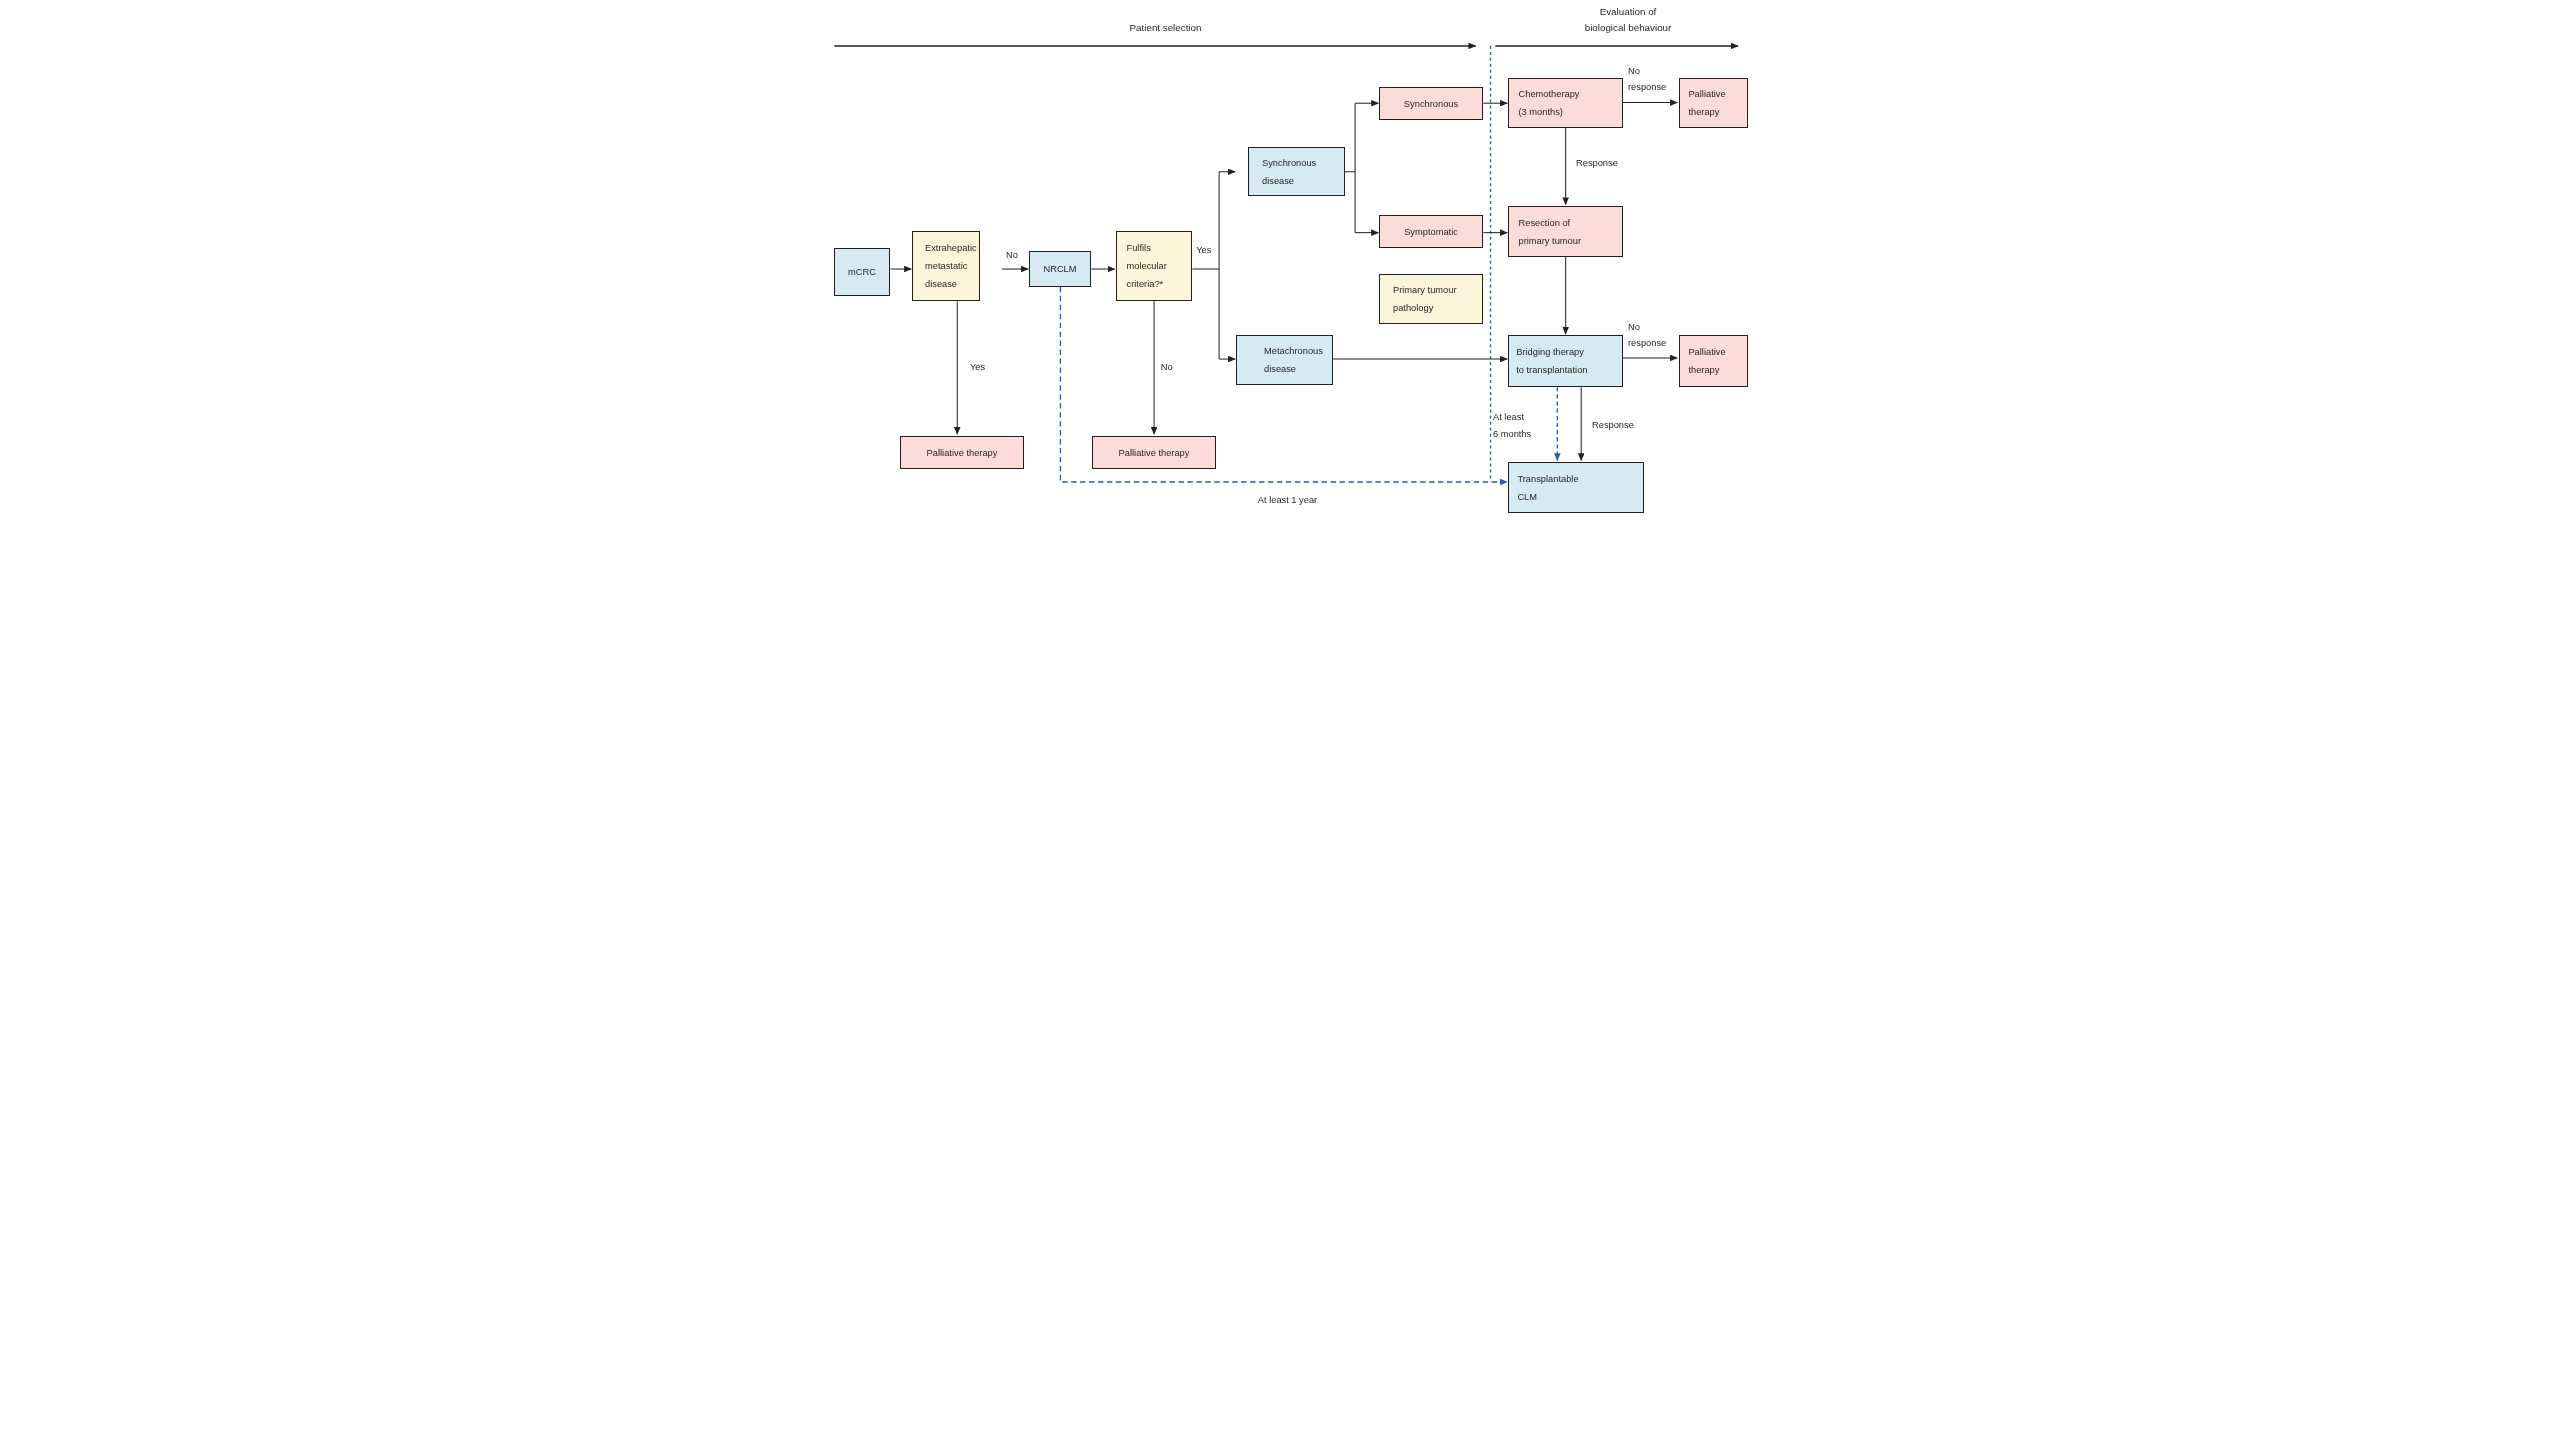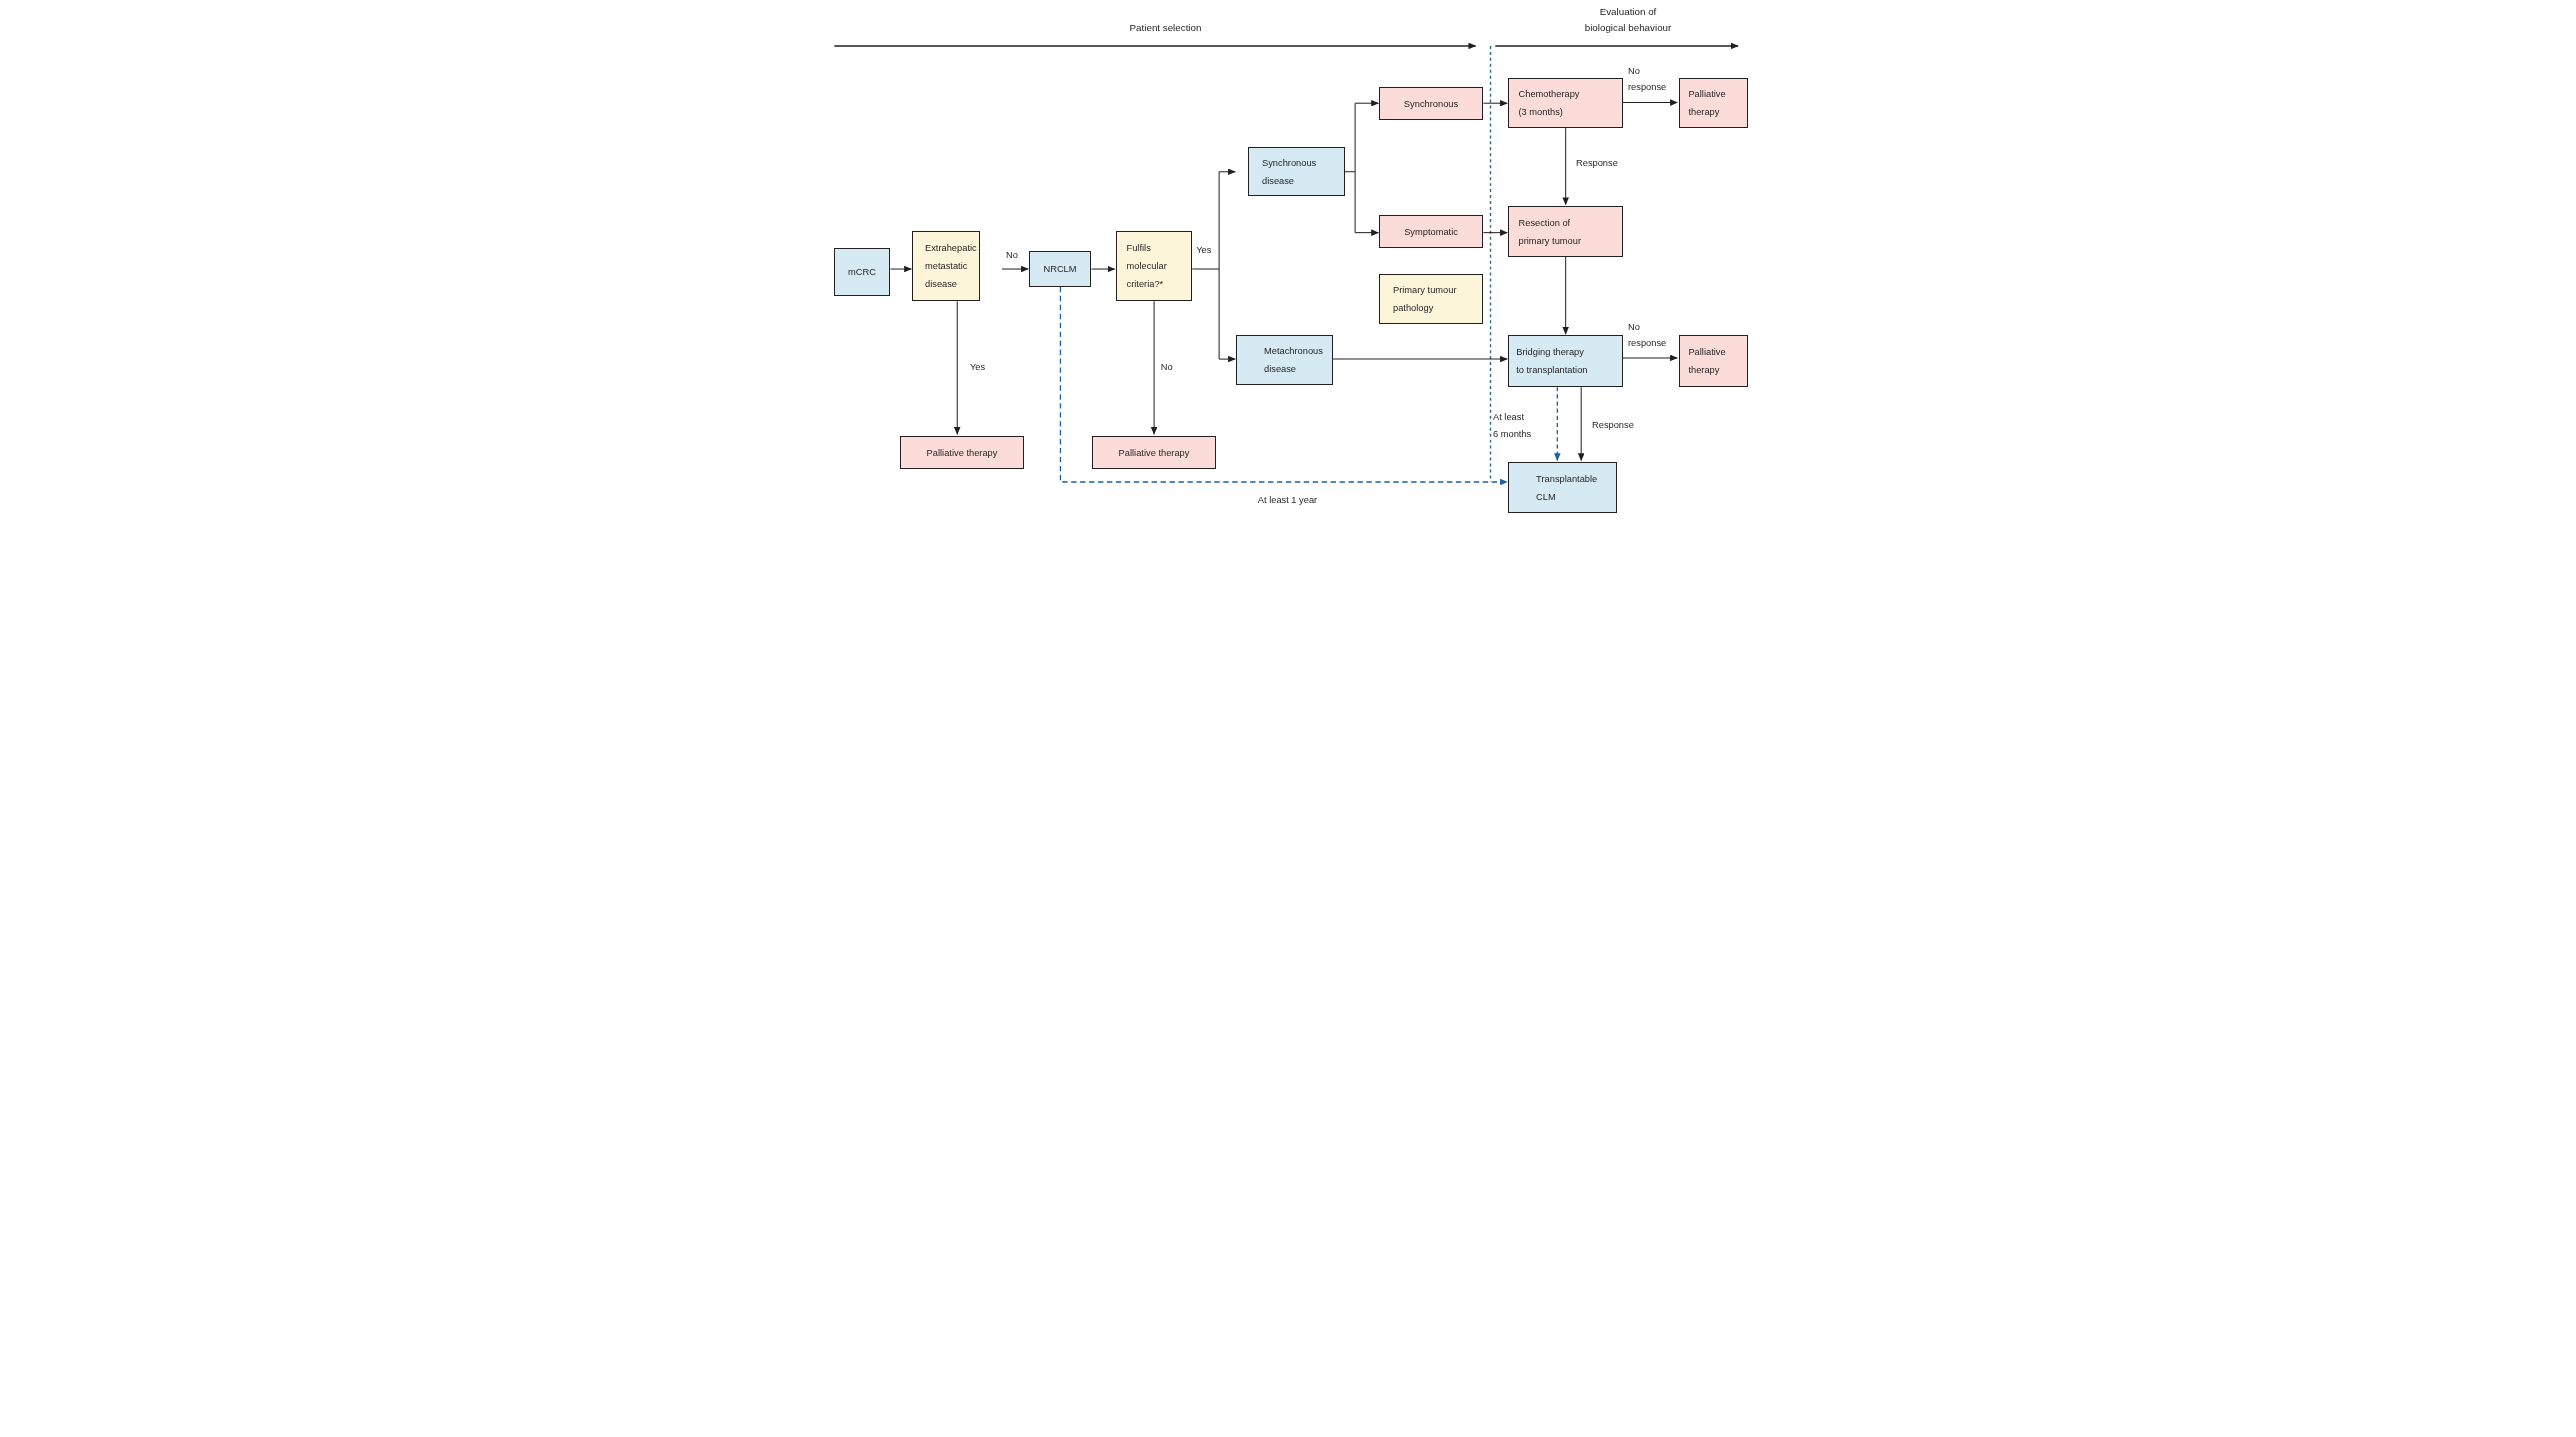--- a/index.html
+++ b/index.html
@@ -131,21 +131,21 @@
   <div class="box blue" style="left:680px;top:335px;width:115px;height:52px;padding-left:7.2px;">
     <span class="txt">Bridging therapy
 to transplantation</span>
   </div>
 
   <div class="box pink" style="left:851px;top:335px;width:69px;height:52px;padding-left:8.4px;">
     <span class="txt">Palliative
 therapy</span>
   </div>
 
-  <div class="box blue" style="left:680px;top:462px;width:109px;height:51px;padding-left:8.4px;justify-content:center;">
+  <div class="box blue" style="left:680px;top:462px;width:136px;height:51px;padding-left:8.4px;">
     <span class="txt">Transplantable
 CLM</span>
   </div>
 
   <div class="box pink center" style="left:72px;top:436px;width:124px;height:33px;">
     <span class="txt">Palliative therapy</span>
   </div>
 
   <div class="box pink center" style="left:264px;top:436px;width:124px;height:33px;">
     <span class="txt">Palliative therapy</span>

